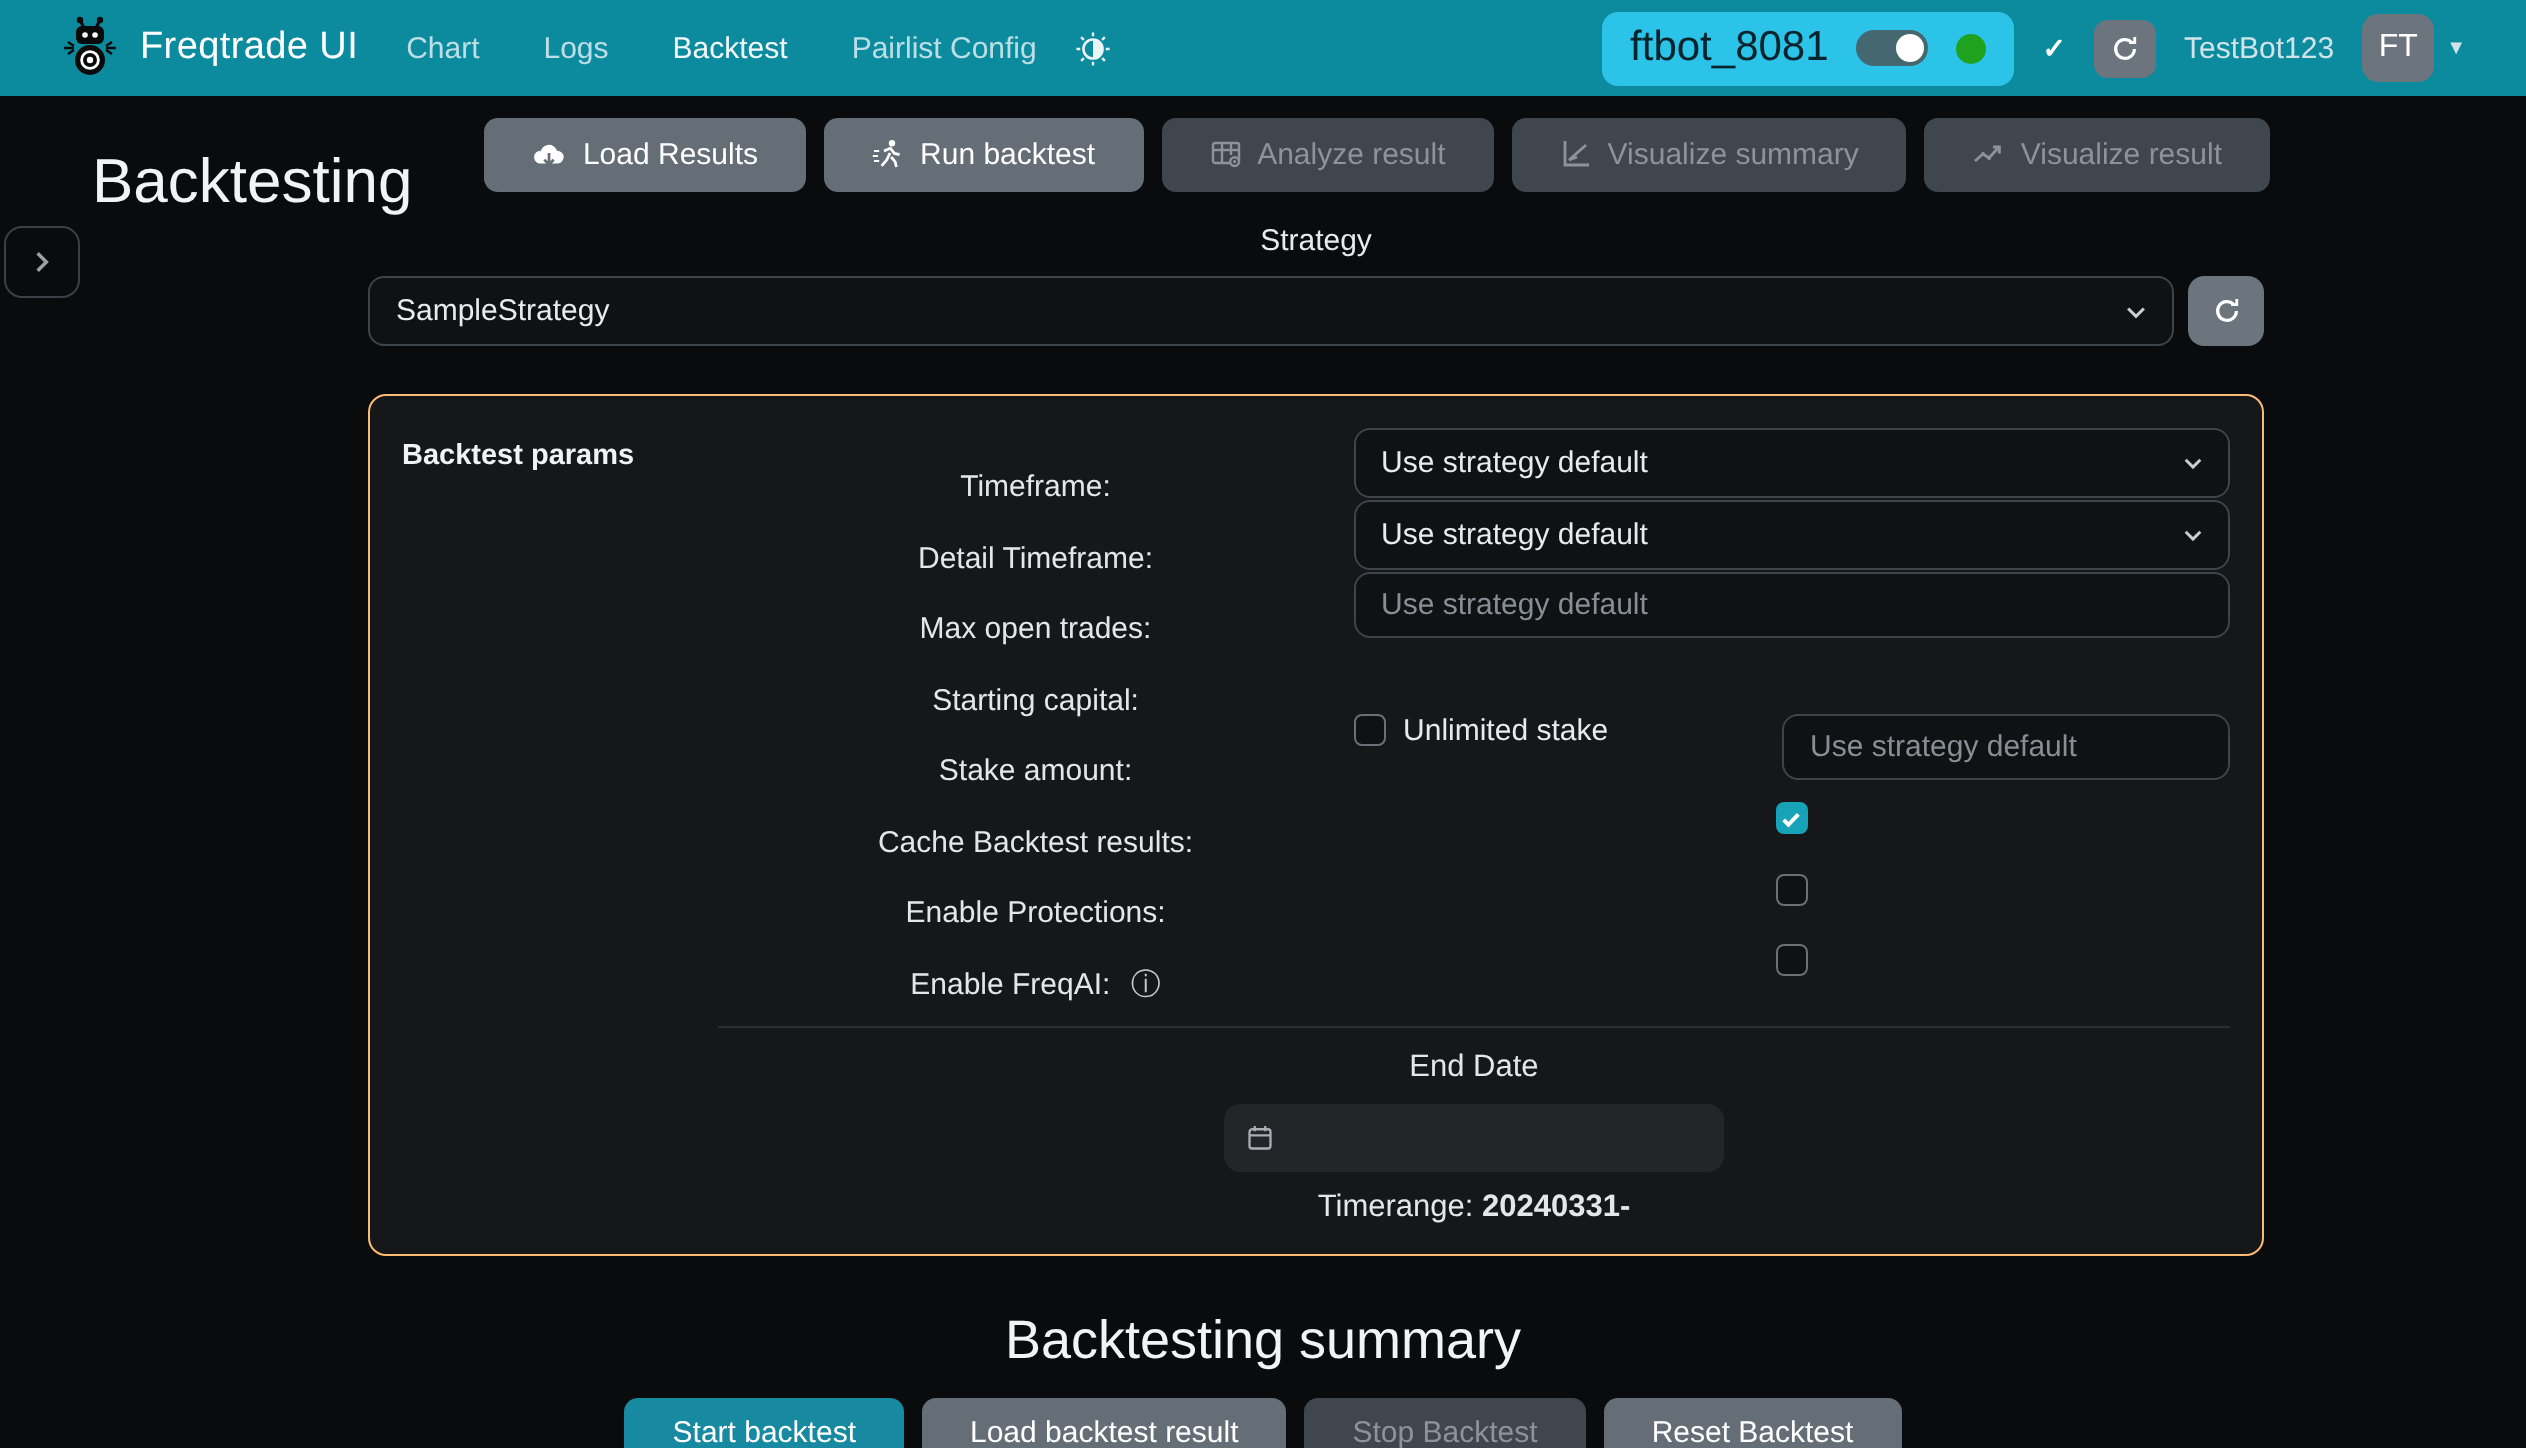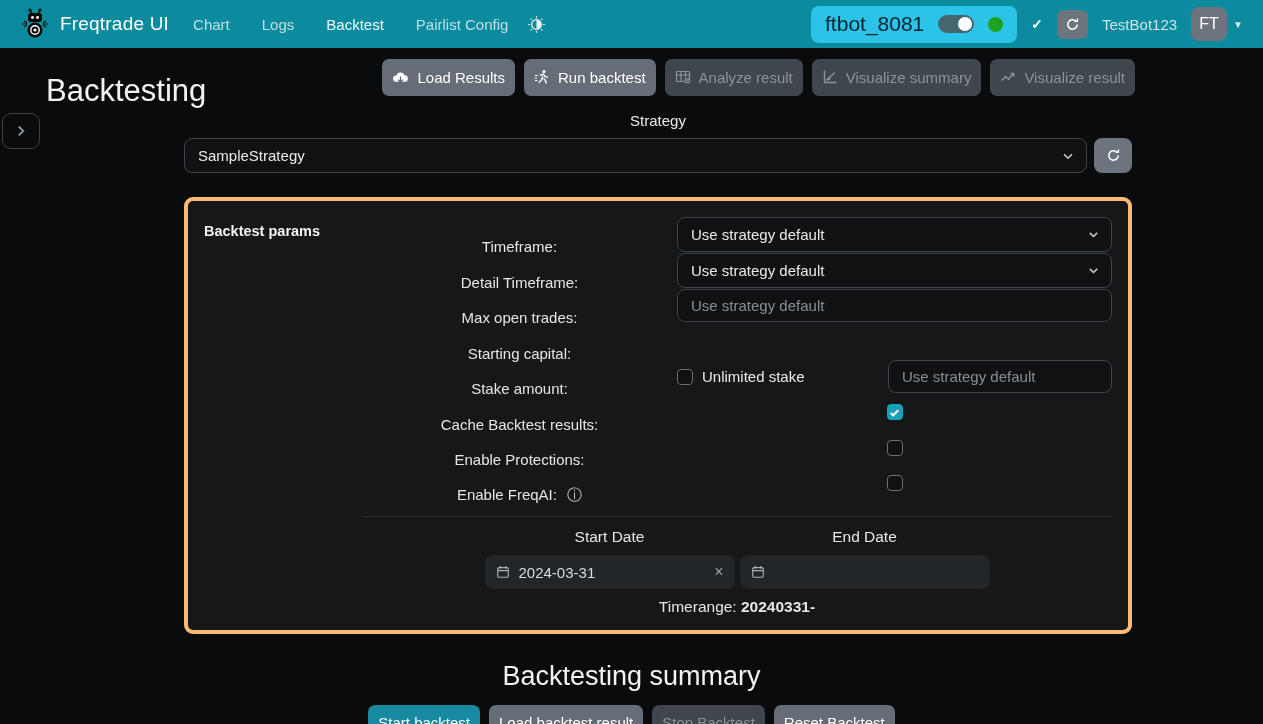--- a/index.html
+++ b/index.html
@@ -4,21 +4,21 @@
 <style>
   * { box-sizing: border-box; margin: 0; padding: 0; }
   html,body { width:1263px; height:724px; }
   body {
     font-family: "Liberation Sans", sans-serif;
     background:#0a0b0c; color:#e8eaed; overflow:hidden; font-size:15px;
   }
   
   .navbar {
     height:48px; background:#0d8b9e; display:flex; align-items:center;
-    padding:0 20px; gap:10px;
+    padding:0 30px; gap:10px;
   }
   .brand { display:flex; align-items:center; gap:10px; }
   .brand-title { color:#fff; font-size:19px; letter-spacing:.2px; }
   .nav-links { display:flex; align-items:center; gap:32px; margin-left:14px; }
   .nav-link { color:rgba(255,255,255,.72); font-size:15px; cursor:pointer; }
   .nav-link.active { color:rgba(255,255,255,.95); }
   .theme-btn { margin-left:10px; color:#eaf5f7; display:flex; align-items:center; cursor:pointer; }
   .nav-right { margin-left:auto; display:flex; align-items:center; gap:14px; }
   .bot-pill {
     background:#2bc3e8; border-radius:8px; height:37px; display:flex; align-items:center;
@@ -37,21 +37,21 @@
   .avatar-group { display:flex; align-items:center; gap:6px; cursor:pointer; }
   .avatar { background:#6c757d; border-radius:8px; width:36px; height:34px;
     display:flex; align-items:center; justify-content:center; color:#fff; font-size:16px; }
   .caret { color:#cfe3e8; font-size:10px; }
 
   
   .page-header { display:flex; align-items:center; padding:8px 0 0 46px; height:50px; }
   .page-title { font-size:31px; font-weight:500; color:#f2f3f5;margin-top:28px; }
   .header-btns { display:flex; gap:9px; margin-left:auto; margin-right:128px; }
   .btn {
-    border:none; border-radius:7px; height:37px; padding:0 10px; font-size:15px;
+    border:none; border-radius:7px; height:37px; padding:0 24px; font-size:15px;
     display:inline-flex; align-items:center; gap:8px; cursor:pointer;
     font-family:"Liberation Sans", sans-serif;
   }
   .btn-secondary { background:#656e77; color:#fff; }
   .btn.disabled { background:#3f464d; color:#8c939a; cursor:default; }
   .btn svg { flex:0 0 auto; }
 
   
   .collapse-btn {
     position:absolute; left:2px; top:113px; width:38px; height:36px;
@@ -67,28 +67,28 @@
     position:relative; height:35px; background:#0f1113; border:1px solid #3e444b;
     border-radius:8px; display:flex; align-items:center; padding:0 34px 0 13px;
     color:#e8eaed; cursor:pointer; font-size:15px;
   }
   .select .chev { position:absolute; right:11px; color:#c9cdd1; display:flex; }
   .strategy-row .select { flex:1; }
   .refresh-sm { width:38px; height:35px; border-radius:8px; }
 
   
   .panel {
-    width:948px; margin:24px 0 0 184px; background:#151719; border:4px solid #fdba74;
+    width:948px; margin:24px 0 0 184px; background:#151719; border:1px solid #fdba74;
     border-radius:9px; padding:16px 16px 14px; display:flex;
   }
   .panel-legend { width:158px; font-weight:bold; font-size:14.5px; padding-top:6px; color:#f0f2f4; }
   .panel-form { flex:1; }
   .frow { display:flex; align-items:center; height:35.5px; }
   .frow-label { width:42%; text-align:center; font-size:15px; color:#e4e7ea;margin-top:24px; }
-  .frow-ctrl { flex:1; display:flex; align-items:center; }
+  .frow-ctrl { flex:1; display:flex; align-items:flex-start; }
   .frow-ctrl .select, .text-input { width:100%; }
   .text-input {
     height:33px; background:#0f1113; border:1px solid #3e444b; border-radius:8px;
     color:#e8eaed; padding:0 13px; font-size:15px; font-family:"Liberation Sans", sans-serif;
   }
   .text-input::placeholder { color:#878e95; opacity:1; }
   .cb {
     width:16px; height:16px; border:1px solid #6a7075; border-radius:4px; background:#0f1113;
     display:inline-flex; align-items:center; justify-content:center; cursor:pointer; flex:0 0 auto;
   }
@@ -349,33 +349,20 @@
         <span class="cb cb-centered">
           
         </span>
       </div>
     </div>
 
     <hr class="divider">
 
     <div class="dates-row">
       <div class="date-col">
-        <div class="date-label">Start Date</div>
-        <div class="date-input">
-          <span class="cal">
-            <svg width="14" height="14" viewBox="0 0 16 16" fill="none" stroke="currentColor" stroke-width="1.3">
-              <rect x="2" y="3" width="12" height="11" rx="1.5"></rect>
-                <path d="M2 6.5h12 M5 1.2v3 M11 1.2v3"></path>
-            </svg>
-          </span>
-          <span>2024-03-31</span>
-          <span class="date-clear">×</span>
-        </div>
-      </div>
-      <div class="date-col">
         <div class="date-label">End Date</div>
         <div class="date-input">
           <span class="cal">
             <svg width="14" height="14" viewBox="0 0 16 16" fill="none" stroke="currentColor" stroke-width="1.3">
               <rect x="2" y="3" width="12" height="11" rx="1.5"></rect>
                 <path d="M2 6.5h12 M5 1.2v3 M11 1.2v3"></path>
             </svg>
           </span>
           <span></span>
         </div>

